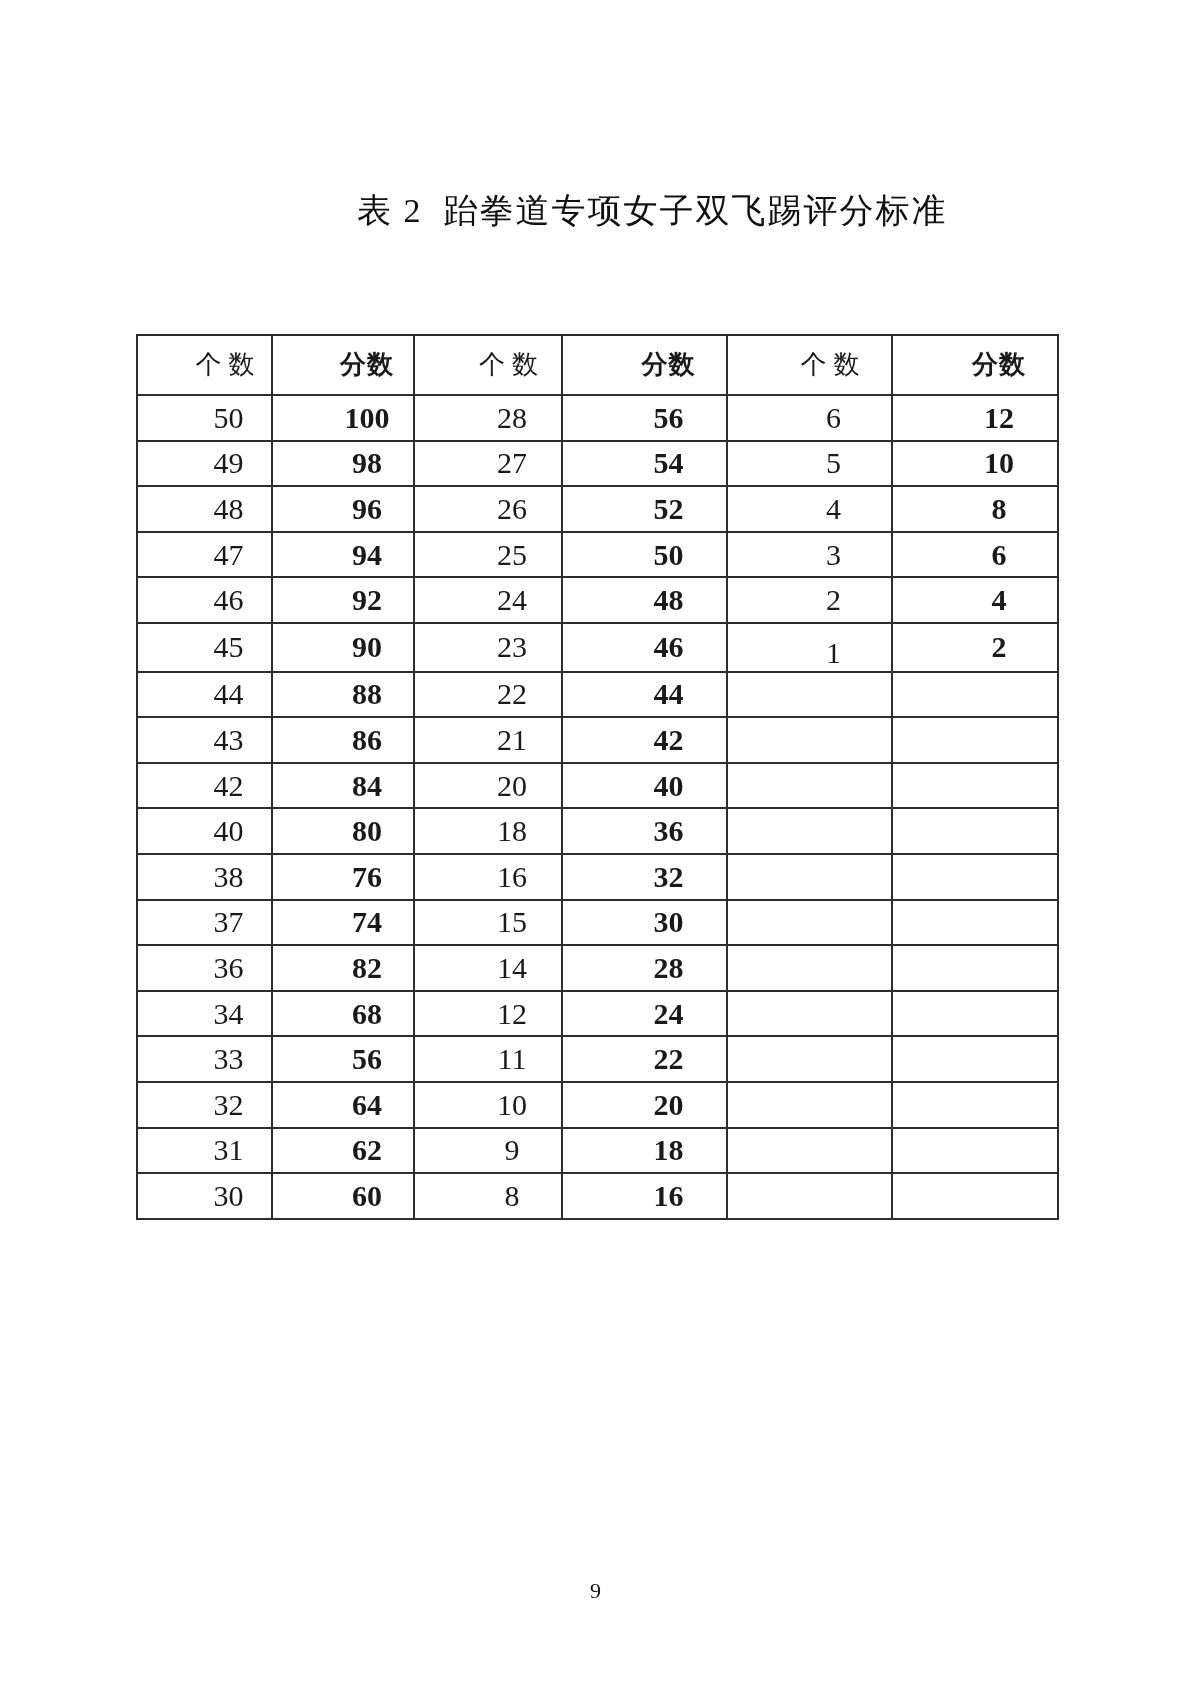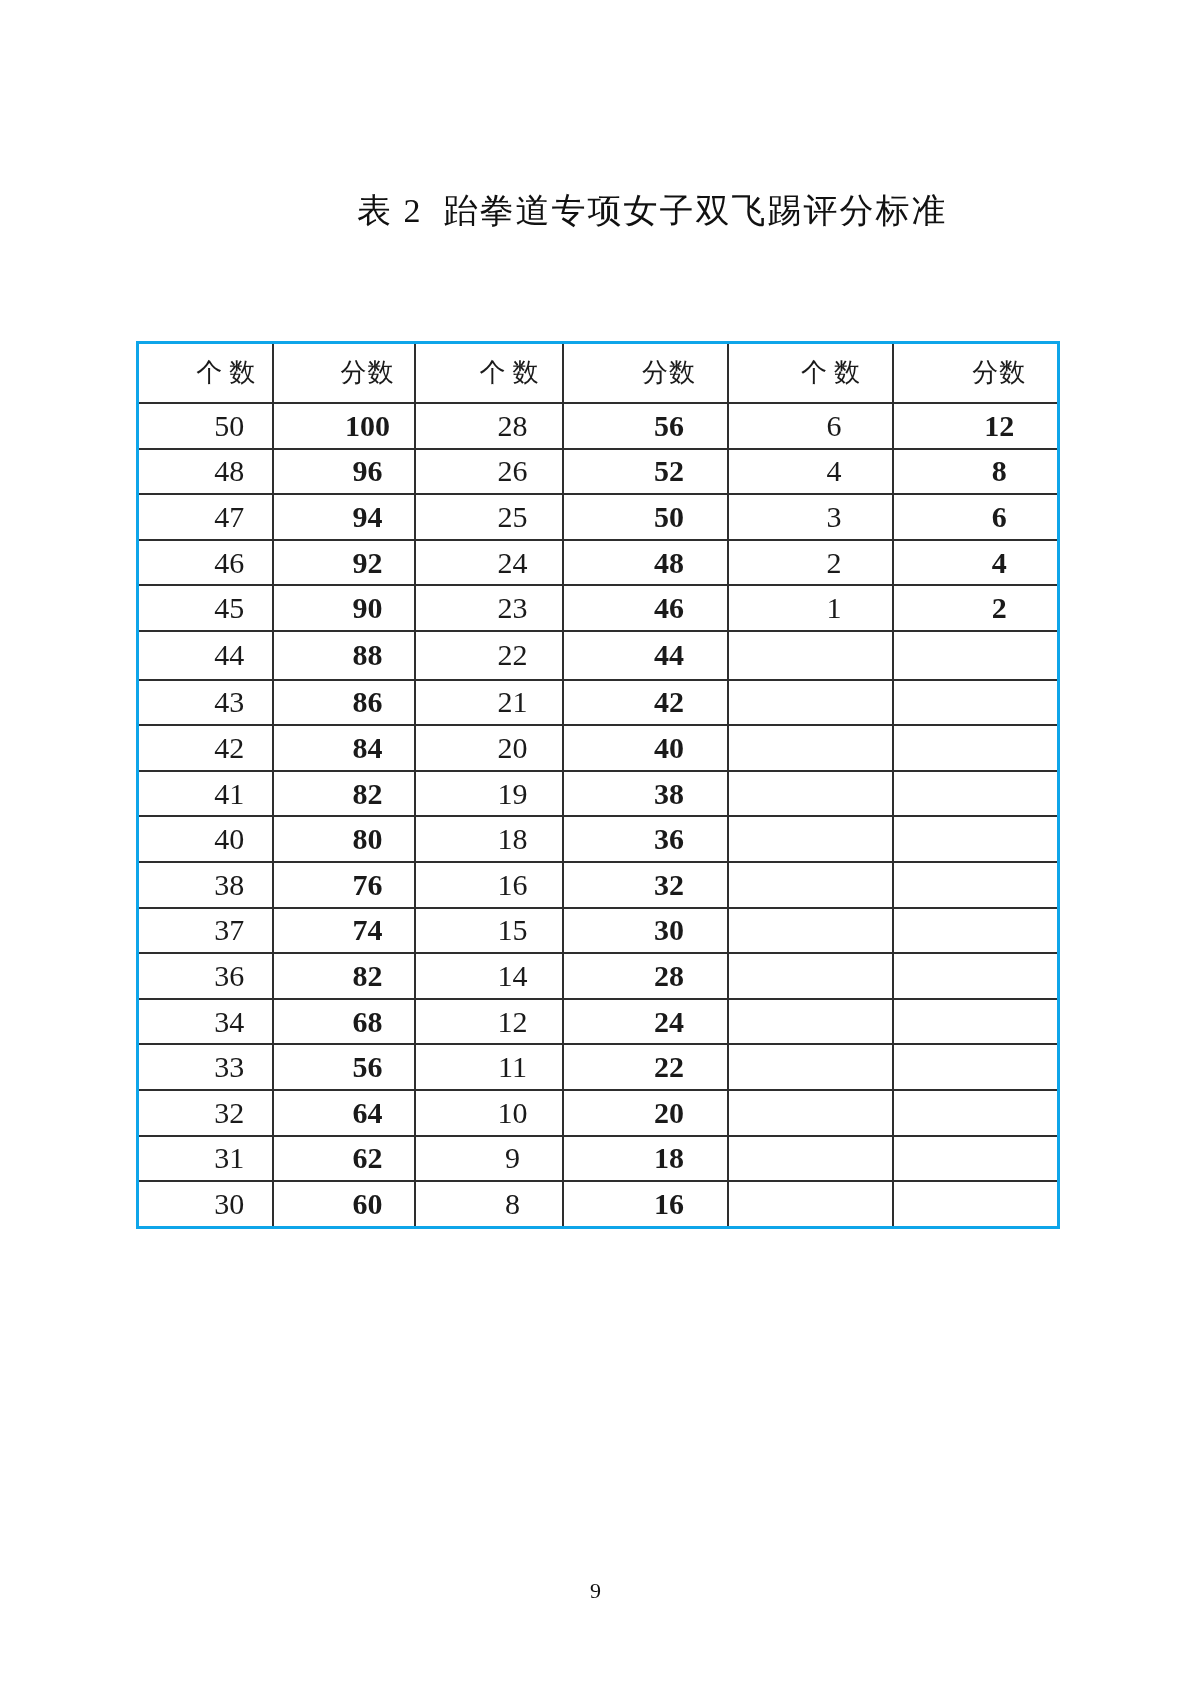--- a/index.html
+++ b/index.html
@@ -16,42 +16,42 @@
     position:absolute;
     top:147px; left:357px;
     font-size:34px;
     line-height:1.2;
     letter-spacing:2px;
     white-space:pre;
     color:#111;
   }
   table.score-table {
     position:absolute;
-    left:136px; top:297px;
+    left:136px; top:290px;
     width:921px;
     border-collapse:collapse;
     table-layout:fixed;
-    border:3px solid #0ea5e9;
+    border:1px solid #0ea5e9;
   }
   .score-table th, .score-table td {
     border:2px solid #2e2e2e;
     text-align:center;
     padding:0 0 0 48px;  
     overflow:hidden;
     line-height:1;
   }
   .score-table th {
     height:58px;
     font-size:26px;
     font-weight:400;
     letter-spacing:7px;
     vertical-align:middle;
   }
   .score-table th.score {
-    font-weight:400;
+    font-weight:700;
     letter-spacing:1px;
   }
   .score-table td {
     height:43.6px;
     font-size:30px;
     font-weight:400;
     vertical-align:middle;
   }
   .score-table td.score { font-weight:700; }
   
@@ -97,20 +97,28 @@
     <tbody>
         <tr>
           <td class="count">50</td>
           <td class="score">100</td>
           <td class="count">28</td>
           <td class="score">56</td>
           <td class="count">6</td>
           <td class="score">12</td>
         </tr>
         <tr>
+          <td class="count">49</td>
+          <td class="score">98</td>
+          <td class="count">27</td>
+          <td class="score">54</td>
+          <td class="count">5</td>
+          <td class="score">10</td>
+        </tr>
+        <tr>
           <td class="count">48</td>
           <td class="score">96</td>
           <td class="count">26</td>
           <td class="score">52</td>
           <td class="count">4</td>
           <td class="score">8</td>
         </tr>
         <tr>
           <td class="count">47</td>
           <td class="score">94</td>
@@ -153,28 +161,20 @@
         </tr>
         <tr>
           <td class="count">42</td>
           <td class="score">84</td>
           <td class="count">20</td>
           <td class="score">40</td>
           <td class="count"></td>
           <td class="score"></td>
         </tr>
         <tr>
-          <td class="count">41</td>
-          <td class="score">82</td>
-          <td class="count">19</td>
-          <td class="score">38</td>
-          <td class="count"></td>
-          <td class="score"></td>
-        </tr>
-        <tr>
           <td class="count">40</td>
           <td class="score">80</td>
           <td class="count">18</td>
           <td class="score">36</td>
           <td class="count"></td>
           <td class="score"></td>
         </tr>
         <tr>
           <td class="count">38</td>
           <td class="score">76</td>

